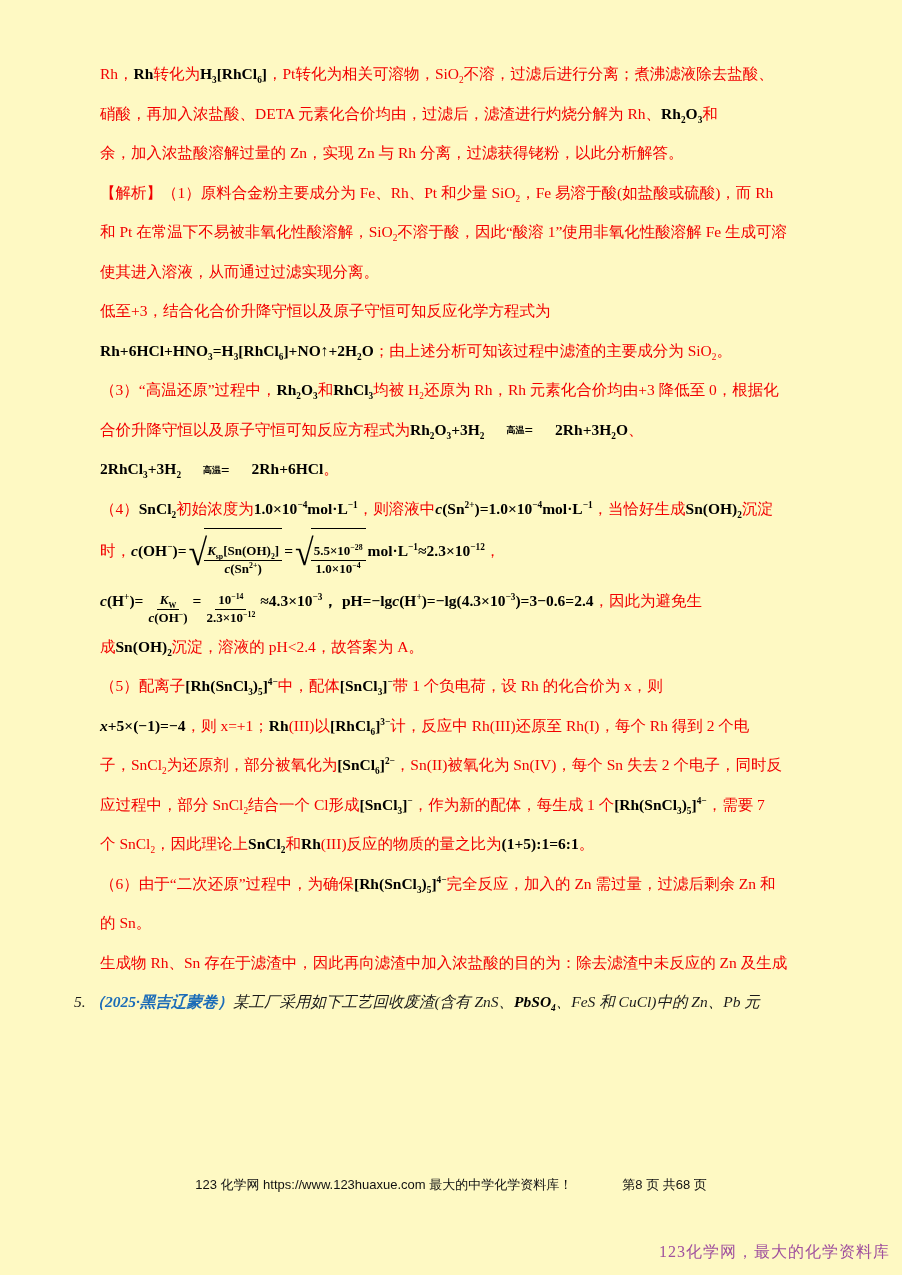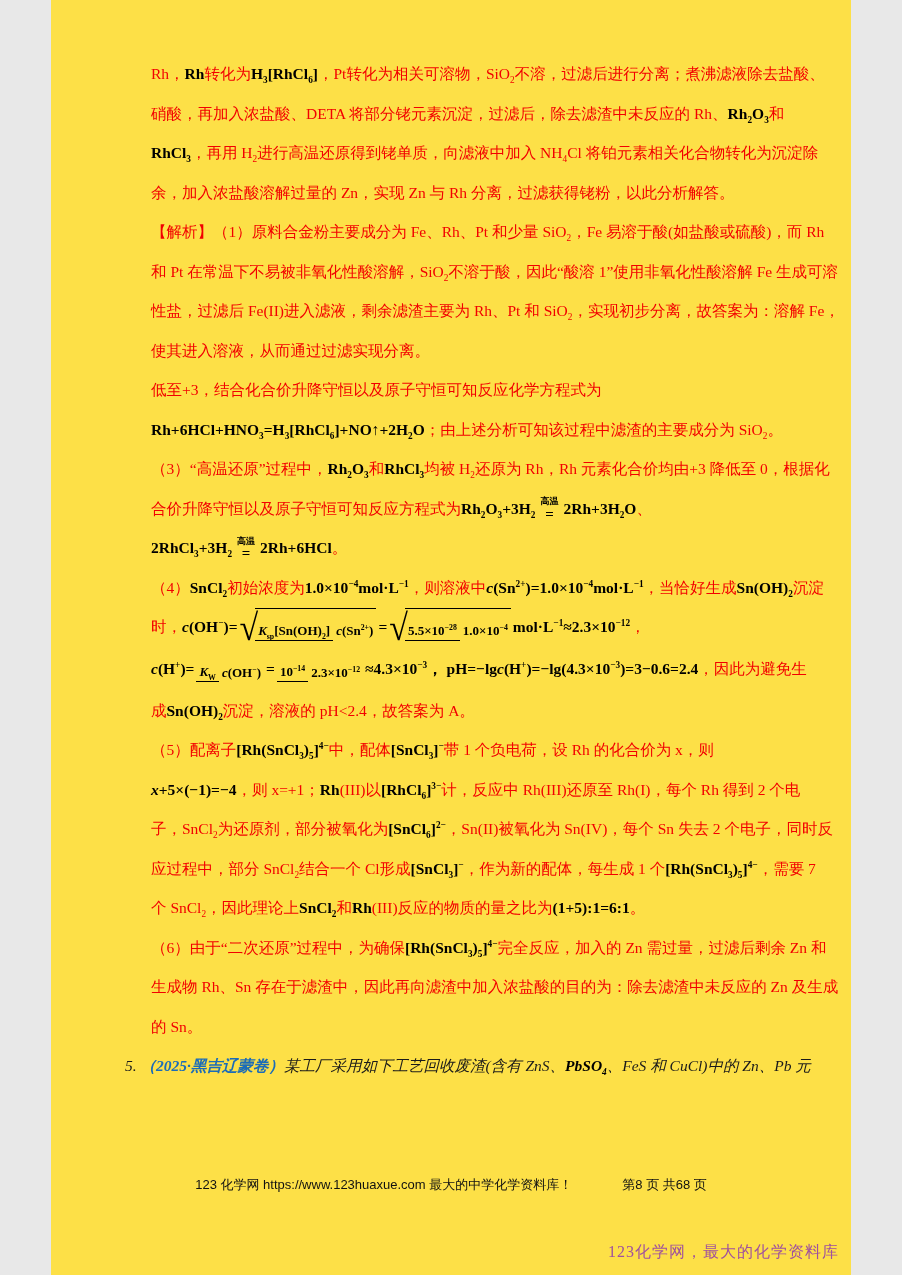--- a/index.html
+++ b/index.html
@@ -1,59 +1,57 @@
 <!DOCTYPE html>
 <html style="--red: #f20000; --blue: #1b6cb8; --purple: #a0519e;"><head>
 <meta charset="utf-8">
 <style>
   html,body{margin:0;padding:0;background:#e8e8e8;}
   .page{
-    width:800px;height:1275px;position:relative;background:#fde047;
+    width:902px;height:1275px;position:relative;background:#fef9c3;
     overflow:hidden;font-family:"Liberation Serif","DejaVu Serif",serif;
     margin:0 auto;
   }
   .content{position:absolute;left:100px;top:54px;width:716px;font-size:15.5px;color:#000;}
   .line{line-height:39.5px;white-space:nowrap;}
   .line.item{margin-left:-26px;font-style:italic;}
   sub,sup{font-size:0.6em;line-height:0;}
   .s-r{color:var(--red,#f20000);}
   .s-b{color:#000;font-weight:700;}
   .s-k{color:#1a1a1a;}
   .s-bl{color:var(--blue,#1b6cb8);font-weight:700;}
   .eq{display:inline-flex;align-items:center;vertical-align:middle;font-weight:700;color:#000;margin:0 2px;}
-  .frac{display:inline-flex;flex-direction:row;align-items:center;font-size:13px;line-height:1.3;}
+  .frac{display:inline-flex;flex-direction:column;align-items:center;font-size:13px;line-height:1.3;}
   .frac .num{border-bottom:1.4px solid #000;padding:0 3px;}
   .frac .den{padding:0 3px;font-family:Liberation Serif, serif;}
   .radical{font-size:34px;line-height:0.9;font-weight:400;margin-right:-3px;transform:scaleY(1.1);}
   .rootbox{padding-top:1px;}
   .rootbox.overlined{border-top:1.7px solid #000;}
-  .overeq{display:inline-flex;flex-direction:column;align-items:center;line-height:1.05;margin:0 5px;vertical-align:middle;}
+  .overeq{display:inline-flex;flex-direction:row;align-items:center;line-height:1.05;margin:0 22px;vertical-align:middle;}
   .overeq .cond{font-size:9px;font-weight:700;}
   .overeq .eqsign{font-size:15px;font-weight:700;}
   .footer{
     position:absolute;left:0;right:0;top:1176px;display:flex;justify-content:center;gap:50px;
     font-family:"Liberation Sans","DejaVu Sans",sans-serif;font-size:13px;color:#111;
   }
   .watermark{
     position:absolute;right:12px;top:1242px;font-size:16px;letter-spacing:1px;
     color:var(--purple,#a0519e);font-family:"Liberation Serif","DejaVu Serif",serif;
   }
 </style>
 </head>
 <body>
 
 <div class="page">
   <div class="content">
       <div class="line"><span class="s-r">Rh，</span><span class="s-b">Rh</span><span class="s-r">转化为</span><span class="s-b">H<sub>3</sub>[RhCl<sub>6</sub>]</span><span class="s-r">，Pt转化为相关可溶物，SiO<sub>2</sub>不溶，过滤后进行分离；煮沸滤液除去盐酸、</span></div>
-      <div class="line"><span class="s-r">硝酸，再加入浓盐酸、DETA 将部分铑元素沉淀，过滤后，除去滤渣中未反应的 Rh、</span><span class="s-b">Rh<sub>2</sub>O<sub>3</sub></span><span class="s-r">和</span></div>
-      <div class="line"><span class="s-b">RhCl<sub>3</sub></span><span class="s-r">，再用 H<sub>2</sub>进行高温还原得到铑单质，向滤液中加入 NH<sub>4</sub>Cl 将铂元素相关化合物转化为沉淀除</span></div>
+      <div class="line"><span class="s-r">硝酸，再加入浓盐酸、DETA 元素化合价均由，过滤后，滤渣进行灼烧分解为 Rh、</span><span class="s-b">Rh<sub>2</sub>O<sub>3</sub></span><span class="s-r">和</span></div>
       <div class="line"><span class="s-r">余，加入浓盐酸溶解过量的 Zn，实现 Zn 与 Rh 分离，过滤获得铑粉，以此分析解答。</span></div>
       <div class="line"><span class="s-r">【解析】（1）原料合金粉主要成分为 Fe、Rh、Pt 和少量 SiO<sub>2</sub>，Fe 易溶于酸(如盐酸或硫酸)，而 Rh</span></div>
       <div class="line"><span class="s-r">和 Pt 在常温下不易被非氧化性酸溶解，SiO<sub>2</sub>不溶于酸，因此“酸溶 1”使用非氧化性酸溶解 Fe 生成可溶</span></div>
-      <div class="line"><span class="s-r">性盐，过滤后 Fe(II)进入滤液，剩余滤渣主要为 Rh、Pt 和 SiO<sub>2</sub>，实现初步分离，故答案为：溶解 Fe，</span></div>
       <div class="line"><span class="s-r">使其进入溶液，从而通过过滤实现分离。</span></div>
       <div class="line"><span class="s-r">低至+3，结合化合价升降守恒以及原子守恒可知反应化学方程式为</span></div>
       <div class="line"><span class="s-b">Rh+6HCl+HNO<sub>3</sub>=H<sub>3</sub>[RhCl<sub>6</sub>]+NO↑+2H<sub>2</sub>O</span><span class="s-r">；由上述分析可知该过程中滤渣的主要成分为 SiO<sub>2</sub>。</span></div>
       <div class="line"><span class="s-r">（3）“高温还原”过程中，</span><span class="s-b">Rh<sub>2</sub>O<sub>3</sub></span><span class="s-r">和</span><span class="s-b">RhCl<sub>3</sub></span><span class="s-r">均被 H<sub>2</sub>还原为 Rh，Rh 元素化合价均由+3 降低至 0，根据化</span></div>
       <div class="line"><span class="s-r">合价升降守恒以及原子守恒可知反应方程式为</span><span class="s-b">Rh<sub>2</sub>O<sub>3</sub>+3H<sub>2</sub></span><span class="overeq">
           <span class="cond">高温</span>
           <span class="eqsign">=</span>
         </span><span class="s-b">2Rh+3H<sub>2</sub>O</span><span class="s-r">、</span></div>
       <div class="line"><span class="s-b">2RhCl<sub>3</sub>+3H<sub>2</sub></span><span class="overeq">
           <span class="cond">高温</span>
@@ -84,22 +82,22 @@
               <span class="den">2.3×10<sup>−12</sup></span>
             </span></span>
         </span><span class="s-b">≈4.3×10<sup>−3</sup>， pH=−lg<i>c</i>(H<sup>+</sup>)=−lg(4.3×10<sup>−3</sup>)=3−0.6=2.4</span><span class="s-r">，因此为避免生</span></div>
       <div class="line"><span class="s-r">成</span><span class="s-b">Sn(OH)<sub>2</sub></span><span class="s-r">沉淀，溶液的 pH&lt;2.4，故答案为 A。</span></div>
       <div class="line"><span class="s-r">（5）配离子</span><span class="s-b">[Rh(SnCl<sub>3</sub>)<sub>5</sub>]<sup>4−</sup></span><span class="s-r">中，配体</span><span class="s-b">[SnCl<sub>3</sub>]<sup>−</sup></span><span class="s-r">带 1 个负电荷，设 Rh 的化合价为 x，则</span></div>
       <div class="line"><span class="s-b"><i>x</i>+5×(−1)=−4</span><span class="s-r">，则 x=+1；</span><span class="s-b">Rh</span><span class="s-r">(III)以</span><span class="s-b">[RhCl<sub>6</sub>]<sup>3−</sup></span><span class="s-r">计，反应中 Rh(III)还原至 Rh(I)，每个 Rh 得到 2 个电</span></div>
       <div class="line"><span class="s-r">子，SnCl<sub>2</sub>为还原剂，部分被氧化为</span><span class="s-b">[SnCl<sub>6</sub>]<sup>2−</sup></span><span class="s-r">，Sn(II)被氧化为 Sn(IV)，每个 Sn 失去 2 个电子，同时反</span></div>
       <div class="line"><span class="s-r">应过程中，部分 SnCl<sub>2</sub>结合一个 Cl形成</span><span class="s-b">[SnCl<sub>3</sub>]<sup>−</sup></span><span class="s-r">，作为新的配体，每生成 1 个</span><span class="s-b">[Rh(SnCl<sub>3</sub>)<sub>5</sub>]<sup>4−</sup></span><span class="s-r">，需要 7</span></div>
       <div class="line"><span class="s-r">个 SnCl<sub>2</sub>，因此理论上</span><span class="s-b">SnCl<sub>2</sub></span><span class="s-r">和</span><span class="s-b">Rh</span><span class="s-r">(III)反应的物质的量之比为</span><span class="s-b">(1+5):1=6:1</span><span class="s-r">。</span></div>
       <div class="line"><span class="s-r">（6）由于“二次还原”过程中，为确保</span><span class="s-b">[Rh(SnCl<sub>3</sub>)<sub>5</sub>]<sup>4−</sup></span><span class="s-r">完全反应，加入的 Zn 需过量，过滤后剩余 Zn 和</span></div>
+      <div class="line"><span class="s-r">的 Sn。</span></div>
       <div class="line"><span class="s-r">生成物 Rh、Sn 存在于滤渣中，因此再向滤渣中加入浓盐酸的目的为：除去滤渣中未反应的 Zn 及生成</span></div>
-      <div class="line"><span class="s-r">的 Sn。</span></div>
       <div class="line item"><span class="s-k">5. </span><span class="s-bl">（2025·黑吉辽蒙卷）</span><span class="s-k">某工厂采用如下工艺回收废渣(含有 ZnS、</span><span class="s-b">PbSO<sub>4</sub></span><span class="s-k">、FeS 和 CuCl)中的 Zn、Pb 元</span></div>
     </div>
 
   <div class="footer">
     <span>123 化学网 https://www.123huaxue.com 最大的中学化学资料库！</span>
     <span>第8 页 共68 页</span>
   </div>
 
   <div class="watermark">123化学网，最大的化学资料库</div>
 </div>

